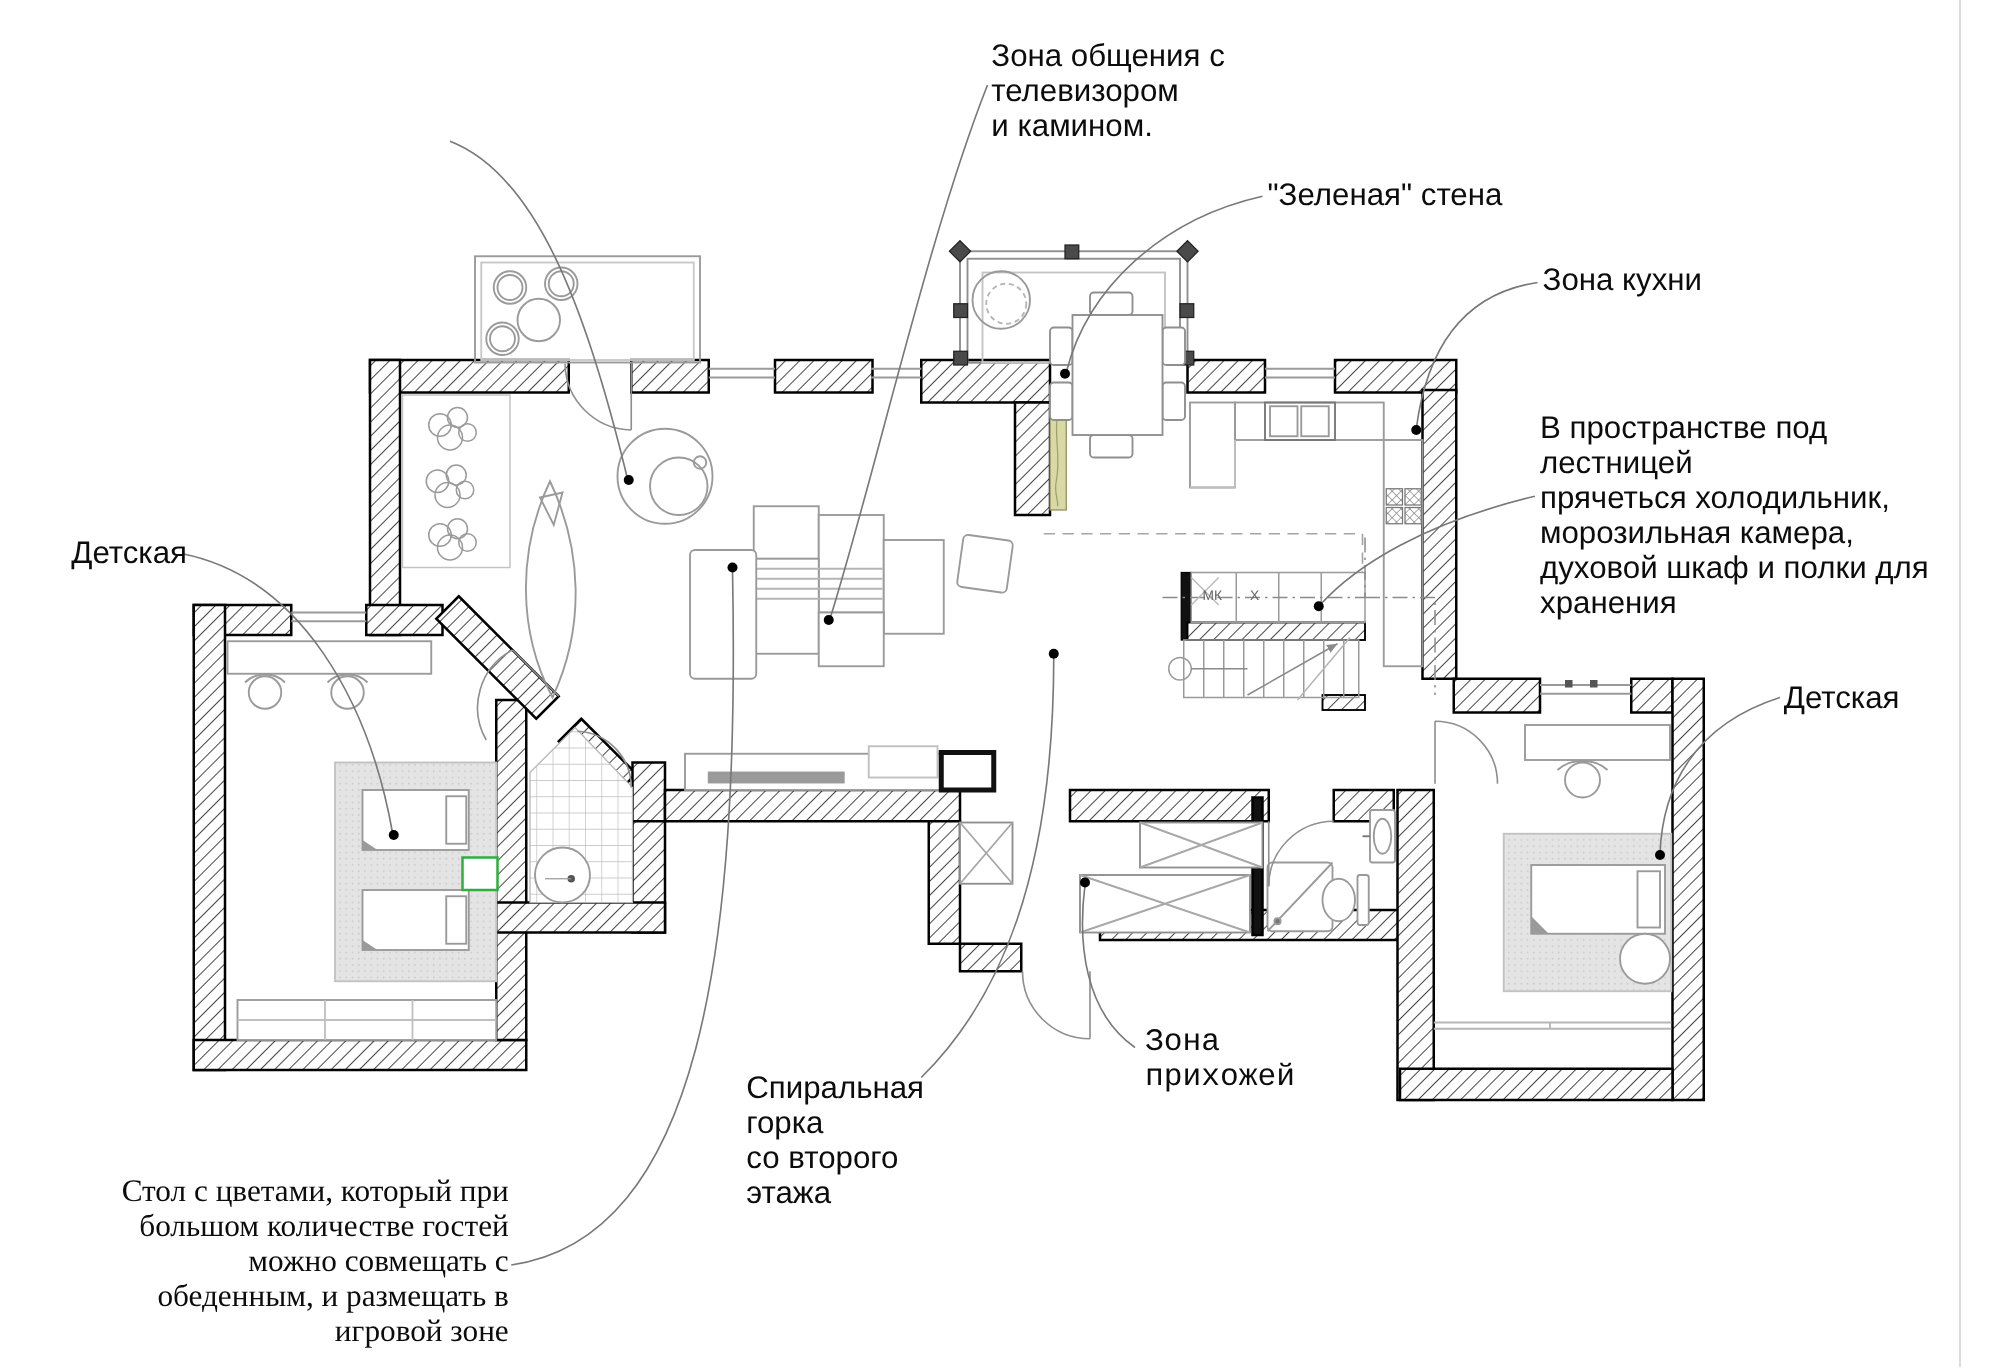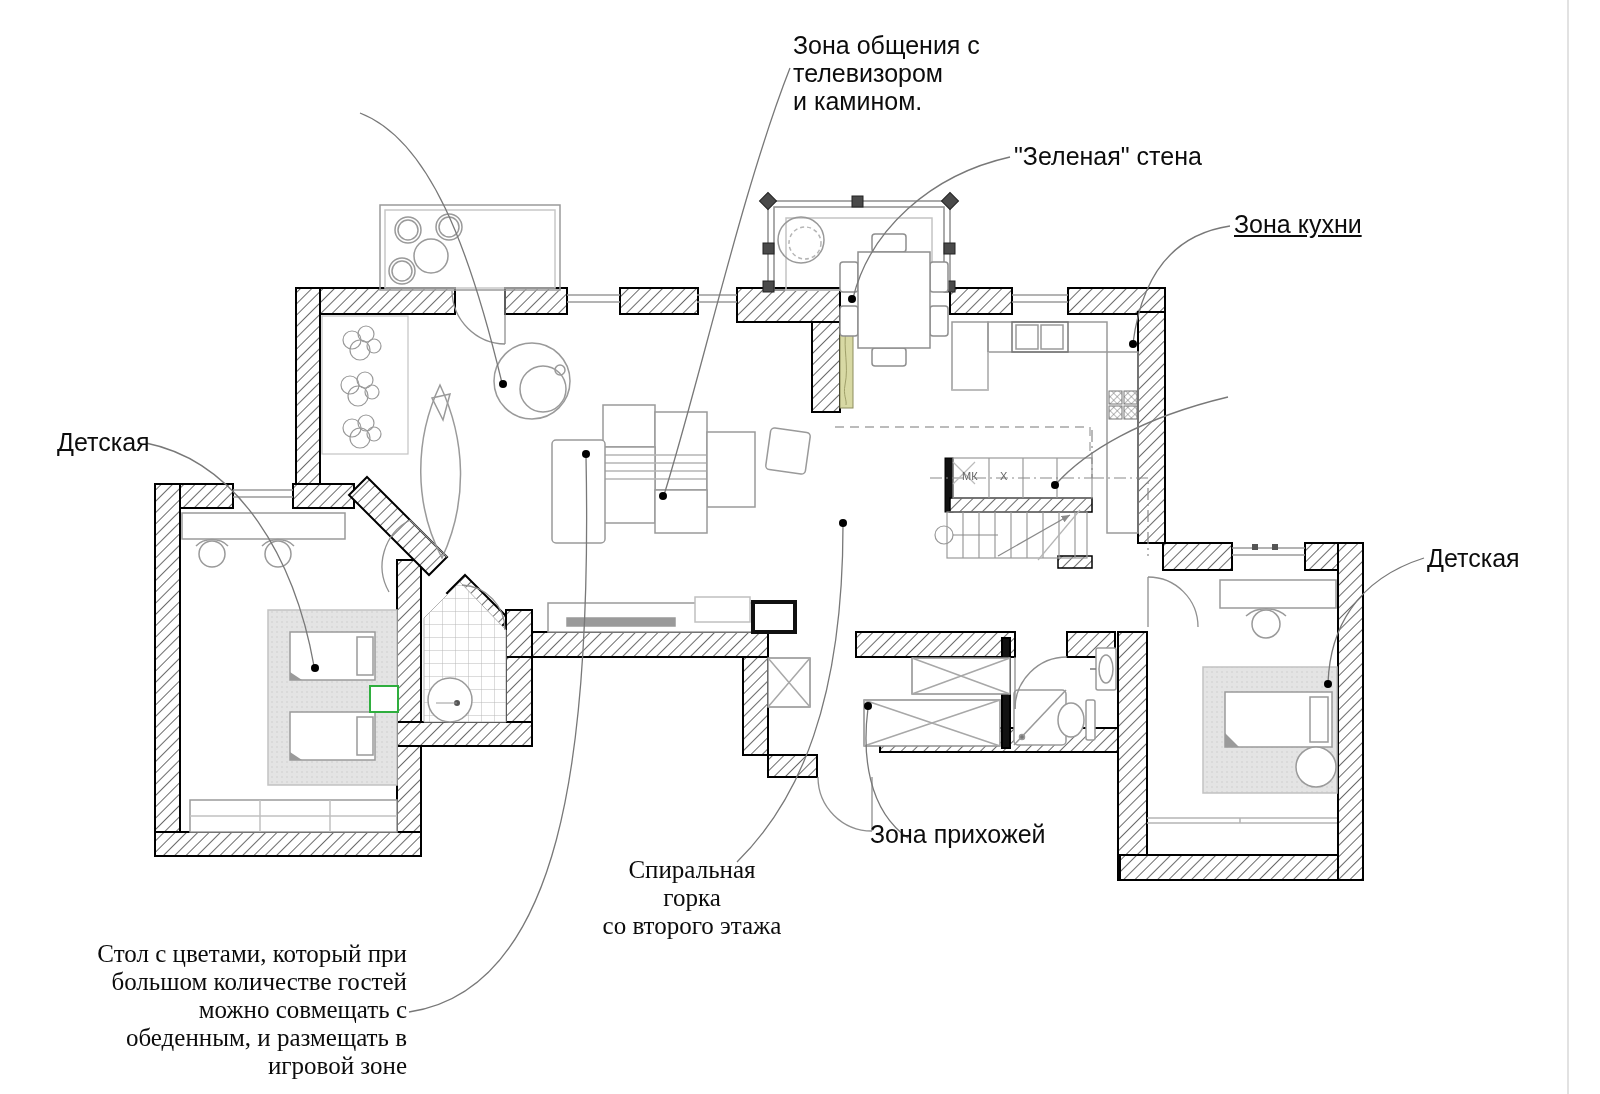--- a/index.html
+++ b/index.html
@@ -1,21 +1,21 @@
 <!DOCTYPE html>
 <html><head>
 <meta charset="utf-8">
 <style>
   html,body{margin:0;padding:0;background:#fff;}
   #stage{position:relative;width:1600px;height:1094px;background:#ffffff;overflow:hidden;
          font-family:"Liberation Sans", sans-serif;}
   #plan-svg{position:absolute;left:0;top:0;}
   .ann{position:absolute;font-size:25px;line-height:28px;color:#0c0c0c;white-space:pre-line;}
   .ann.right{text-align:right;font-family:Liberation Serif, serif;}
-  .ann.center{text-align:center;font-family:Liberation Serif, serif;}
+  .ann.center{text-align:left;}
 </style>
 </head>
 <body>
 
 <div id="stage">
 
 <svg id="plan-svg" width="1600" height="1094" viewBox="0 0 1600 1094">
   <defs>
     <pattern id="hatch" width="8" height="8" patternUnits="userSpaceOnUse" patternTransform="rotate(45)">
       <rect width="8" height="8" fill="#ffffff"></rect>
@@ -390,24 +390,29 @@
       <circle cx="586" cy="454" r="4"></circle>
     </g>
   </g>
 
   <line x1="1568" y1="0" x2="1568" y2="1094" stroke="#d9d9d9" stroke-width="1.5"></line>
 </svg>
 
 <div class="ann" style="left:793px; top:31px; width:320px;">Зона общения с телевизором
 и камином.</div>
 <div class="ann" style="left:1014px; top:142px; width:220px;">"Зеленая" стена</div>
-<div class="ann" style="left:1234px; top:210px; width:180px;text-decoration:underline;">Зона кухни</div>
+<div class="ann" style="left:1234px; top:210px; width:180px;">Зона кухни</div>
+<div class="ann" style="left:1232px; top:328px; width:330px;">В пространстве под лестницей
+прячеться холодильник,
+морозильная камера,
+духовой шкаф и полки для
+хранения</div>
 <div class="ann" style="left:57px; top:428px; width:120px;">Детская</div>
 <div class="ann" style="left:1427px; top:544px; width:120px;">Детская</div>
-<div class="ann" style="left:870px; top:820px; width:180px;">Зона прихожей</div>
+<div class="ann" style="left:916px; top:820px; width:180px;font-family:Liberation Mono, monospace;">Зона прихожей</div>
 <div class="ann center" style="left:597px; top:856px; width:190px;">Спиральная горка
 со второго этажа</div>
 <div class="ann right" style="left:95px; top:940px; width:312px;">Стол с цветами, который при
 большом количестве гостей
 можно совмещать с
 обеденным, и размещать в
 игровой зоне</div>
 
 </div>
 

